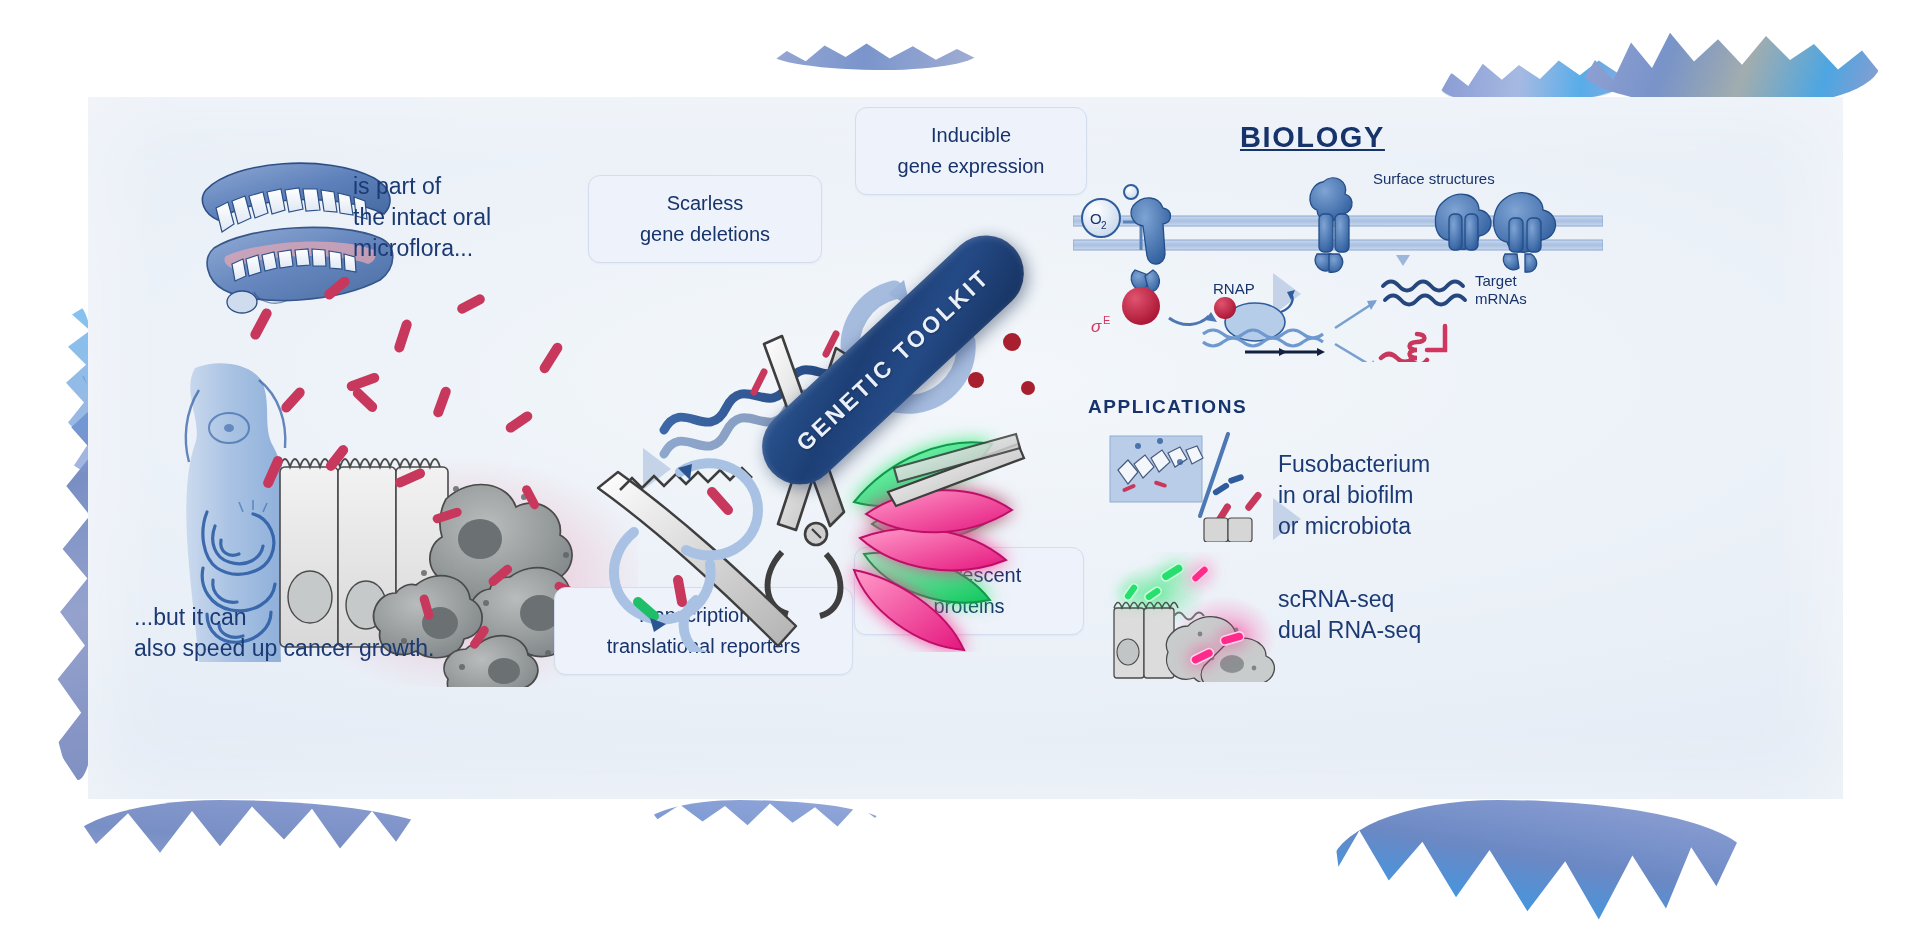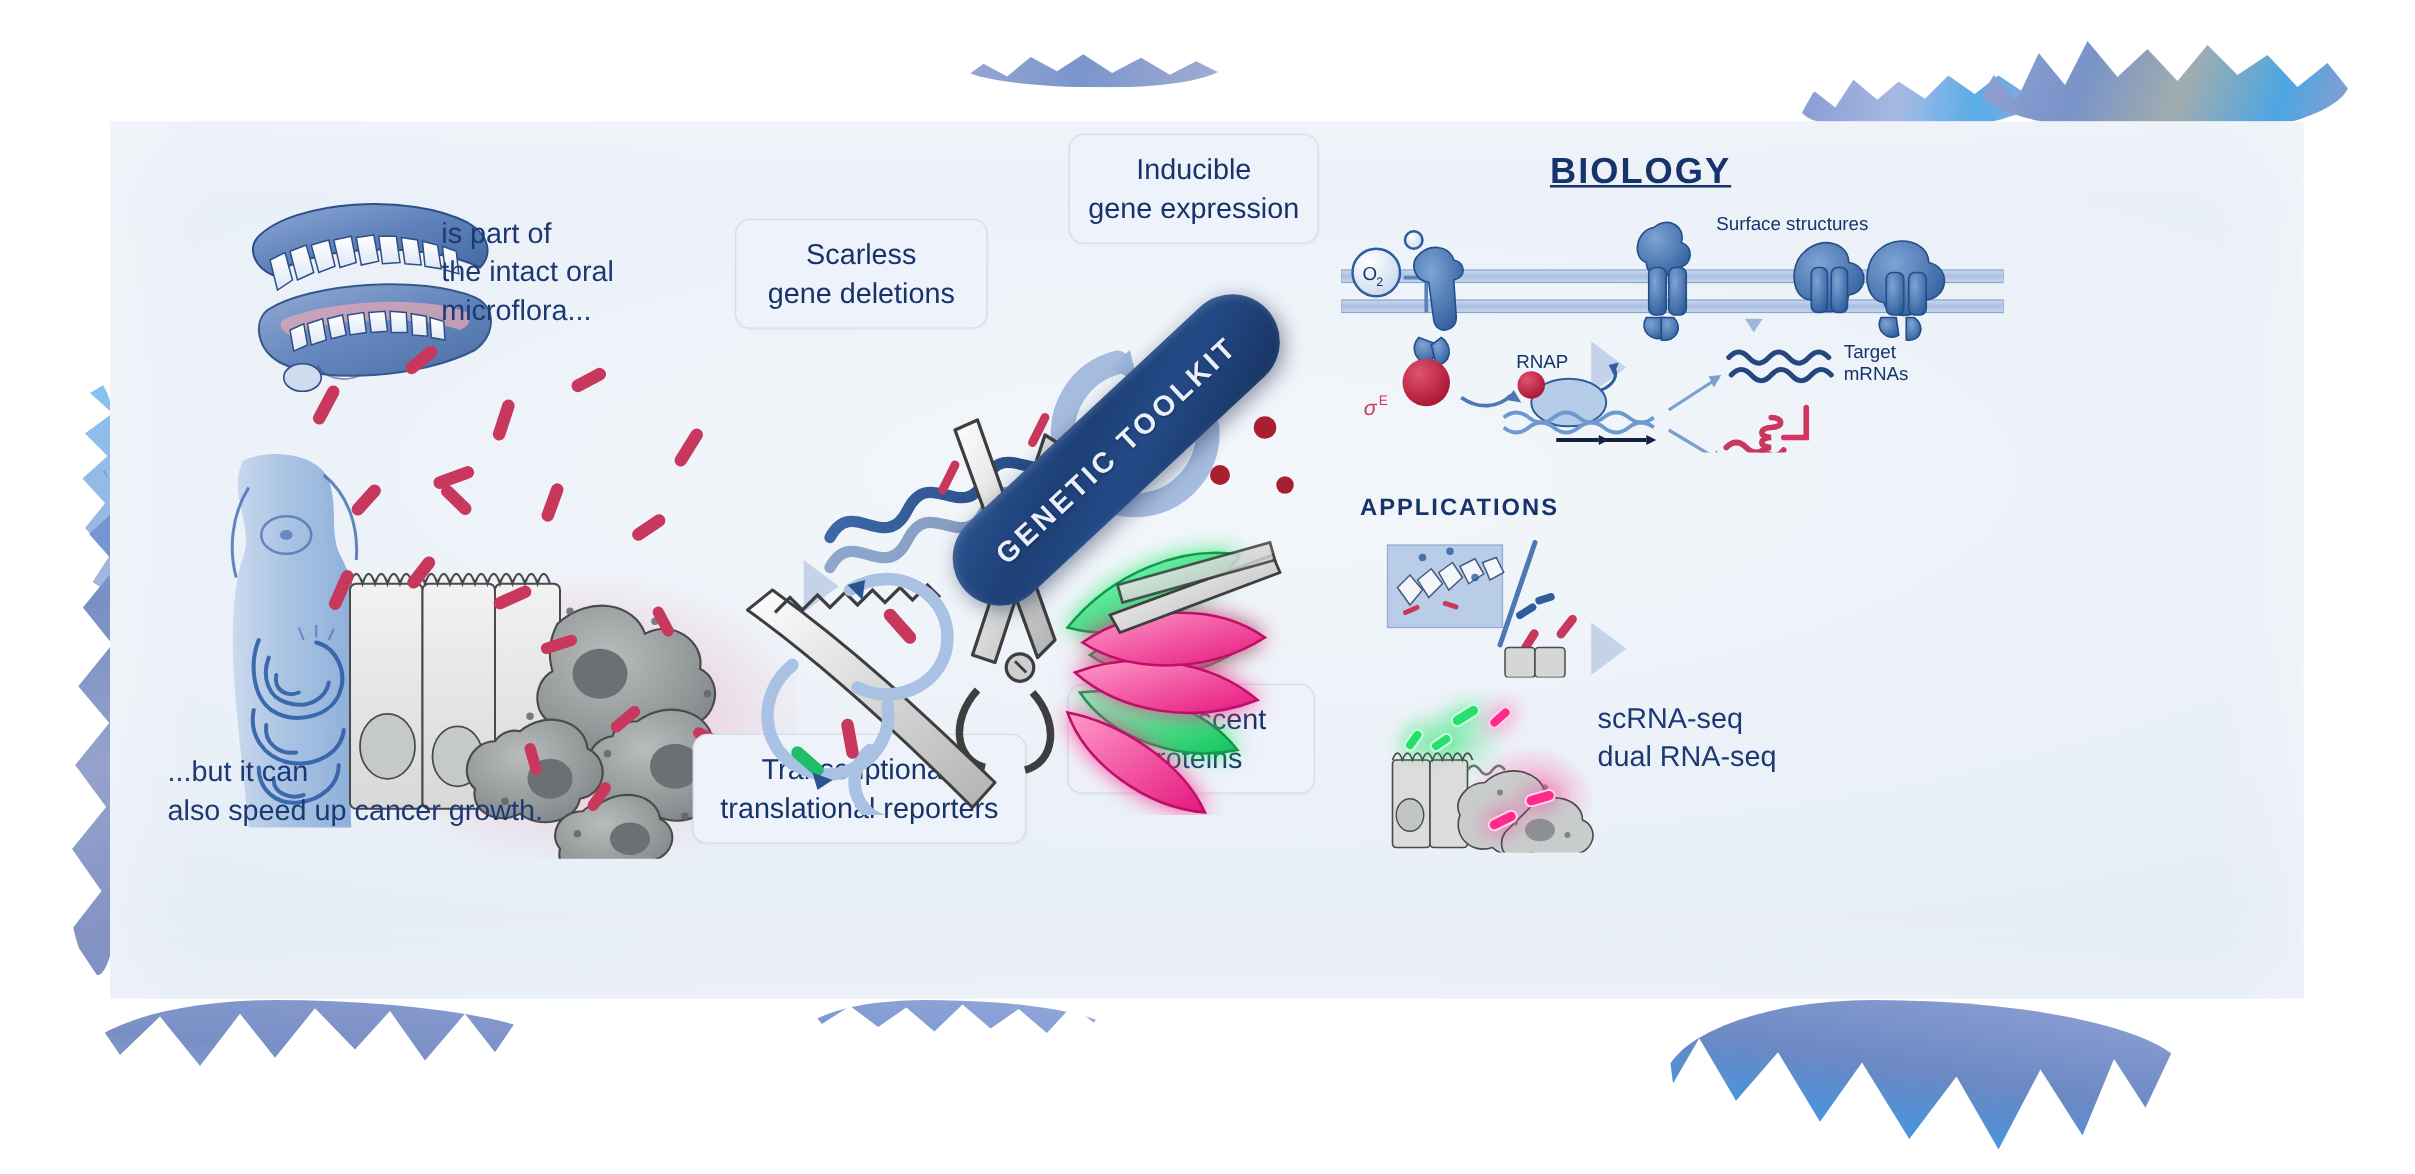--- a/index.html
+++ b/index.html
@@ -62,27 +62,27 @@
   #title-fuso{left:20px;top:26px;font-size:30px;letter-spacing:1.6px;}
   #title-biology{left:1152px;top:26px;font-size:29px;letter-spacing:1.6px;text-decoration:underline;}
   #title-applications{left:1000px;top:300px;font-size:19px;letter-spacing:1.6px;}
 
   .body-text{
     position:absolute;color:#1b3a74;font-size:23px;line-height:31px;white-space:pre-line;
   }
   #txt-intro{left:265px;top:74px;}
   #txt-cancer{left:18px;top:505px;margin-left:28px;}
   #txt-app1{left:1190px;top:352px;}
-  #txt-app2{left:1190px;top:462px;}
+  #txt-app2{left:1190px;top:487px;}
 
   
   .chip{
     position:absolute;background:#eef2fa;border:1px solid #d3ddee;border-radius:12px;
-    color:#17336b;font-size:23px;line-height:31px;text-align:center;white-space:pre-line;
-    padding:12px 10px;box-shadow:0 1px 2px rgba(23,51,107,.05);
+    color:#17336b;font-size:20px;line-height:31px;text-align:center;white-space:pre-line;
+    padding:12px 26px;box-shadow:0 1px 2px rgba(23,51,107,.05);
     display:flex;align-items:center;justify-content:center;
   }
   #chip-scarless{left:500px;top:78px;width:180px;text-align:center;}
   #chip-inducible{left:767px;top:10px;width:178px;}
   #chip-reporters{left:466px;top:490px;width:245px;}
   #chip-fluor{left:766px;top:450px;width:176px;}
 
   
   .arrow{position:absolute;width:0;height:0;border-style:solid;
     border-width:21px 0 21px 28px;border-color:transparent transparent transparent #bdcde6;opacity:.85;}
@@ -560,20 +560,23 @@
       <g fill="#c8375c">
         <rect x="104" y="78" width="22" height="7" rx="3.5" transform="rotate(-58 115 81)"></rect>
         <rect x="134" y="66" width="22" height="7" rx="3.5" transform="rotate(-52 145 69)"></rect>
       </g>
       <g fill="#d6d6d6" stroke="#4a4a4a" stroke-width="1.2">
         <rect x="96" y="86" width="24" height="24" rx="3"></rect>
         <rect x="120" y="86" width="24" height="24" rx="3"></rect>
       </g>
     </svg>
 
+    <div class="body-text" id="txt-app1">Fusobacterium
+in oral biofilm
+or microbiota</div>
 
     <svg class="art" id="art-app2" viewBox="0 0 175 130">
       <defs>
         <radialGradient id="redglow" cx=".5" cy=".5" r=".5">
           <stop offset="0" stop-color="#ff2a8c" stop-opacity=".45"></stop>
             <stop offset="1" stop-color="#ff2a8c" stop-opacity="0"></stop>
         </radialGradient>
         <radialGradient id="grnglow" cx=".5" cy=".5" r=".5">
           <stop offset="0" stop-color="#26e06e" stop-opacity=".45"></stop>
             <stop offset="1" stop-color="#26e06e" stop-opacity="0"></stop>

